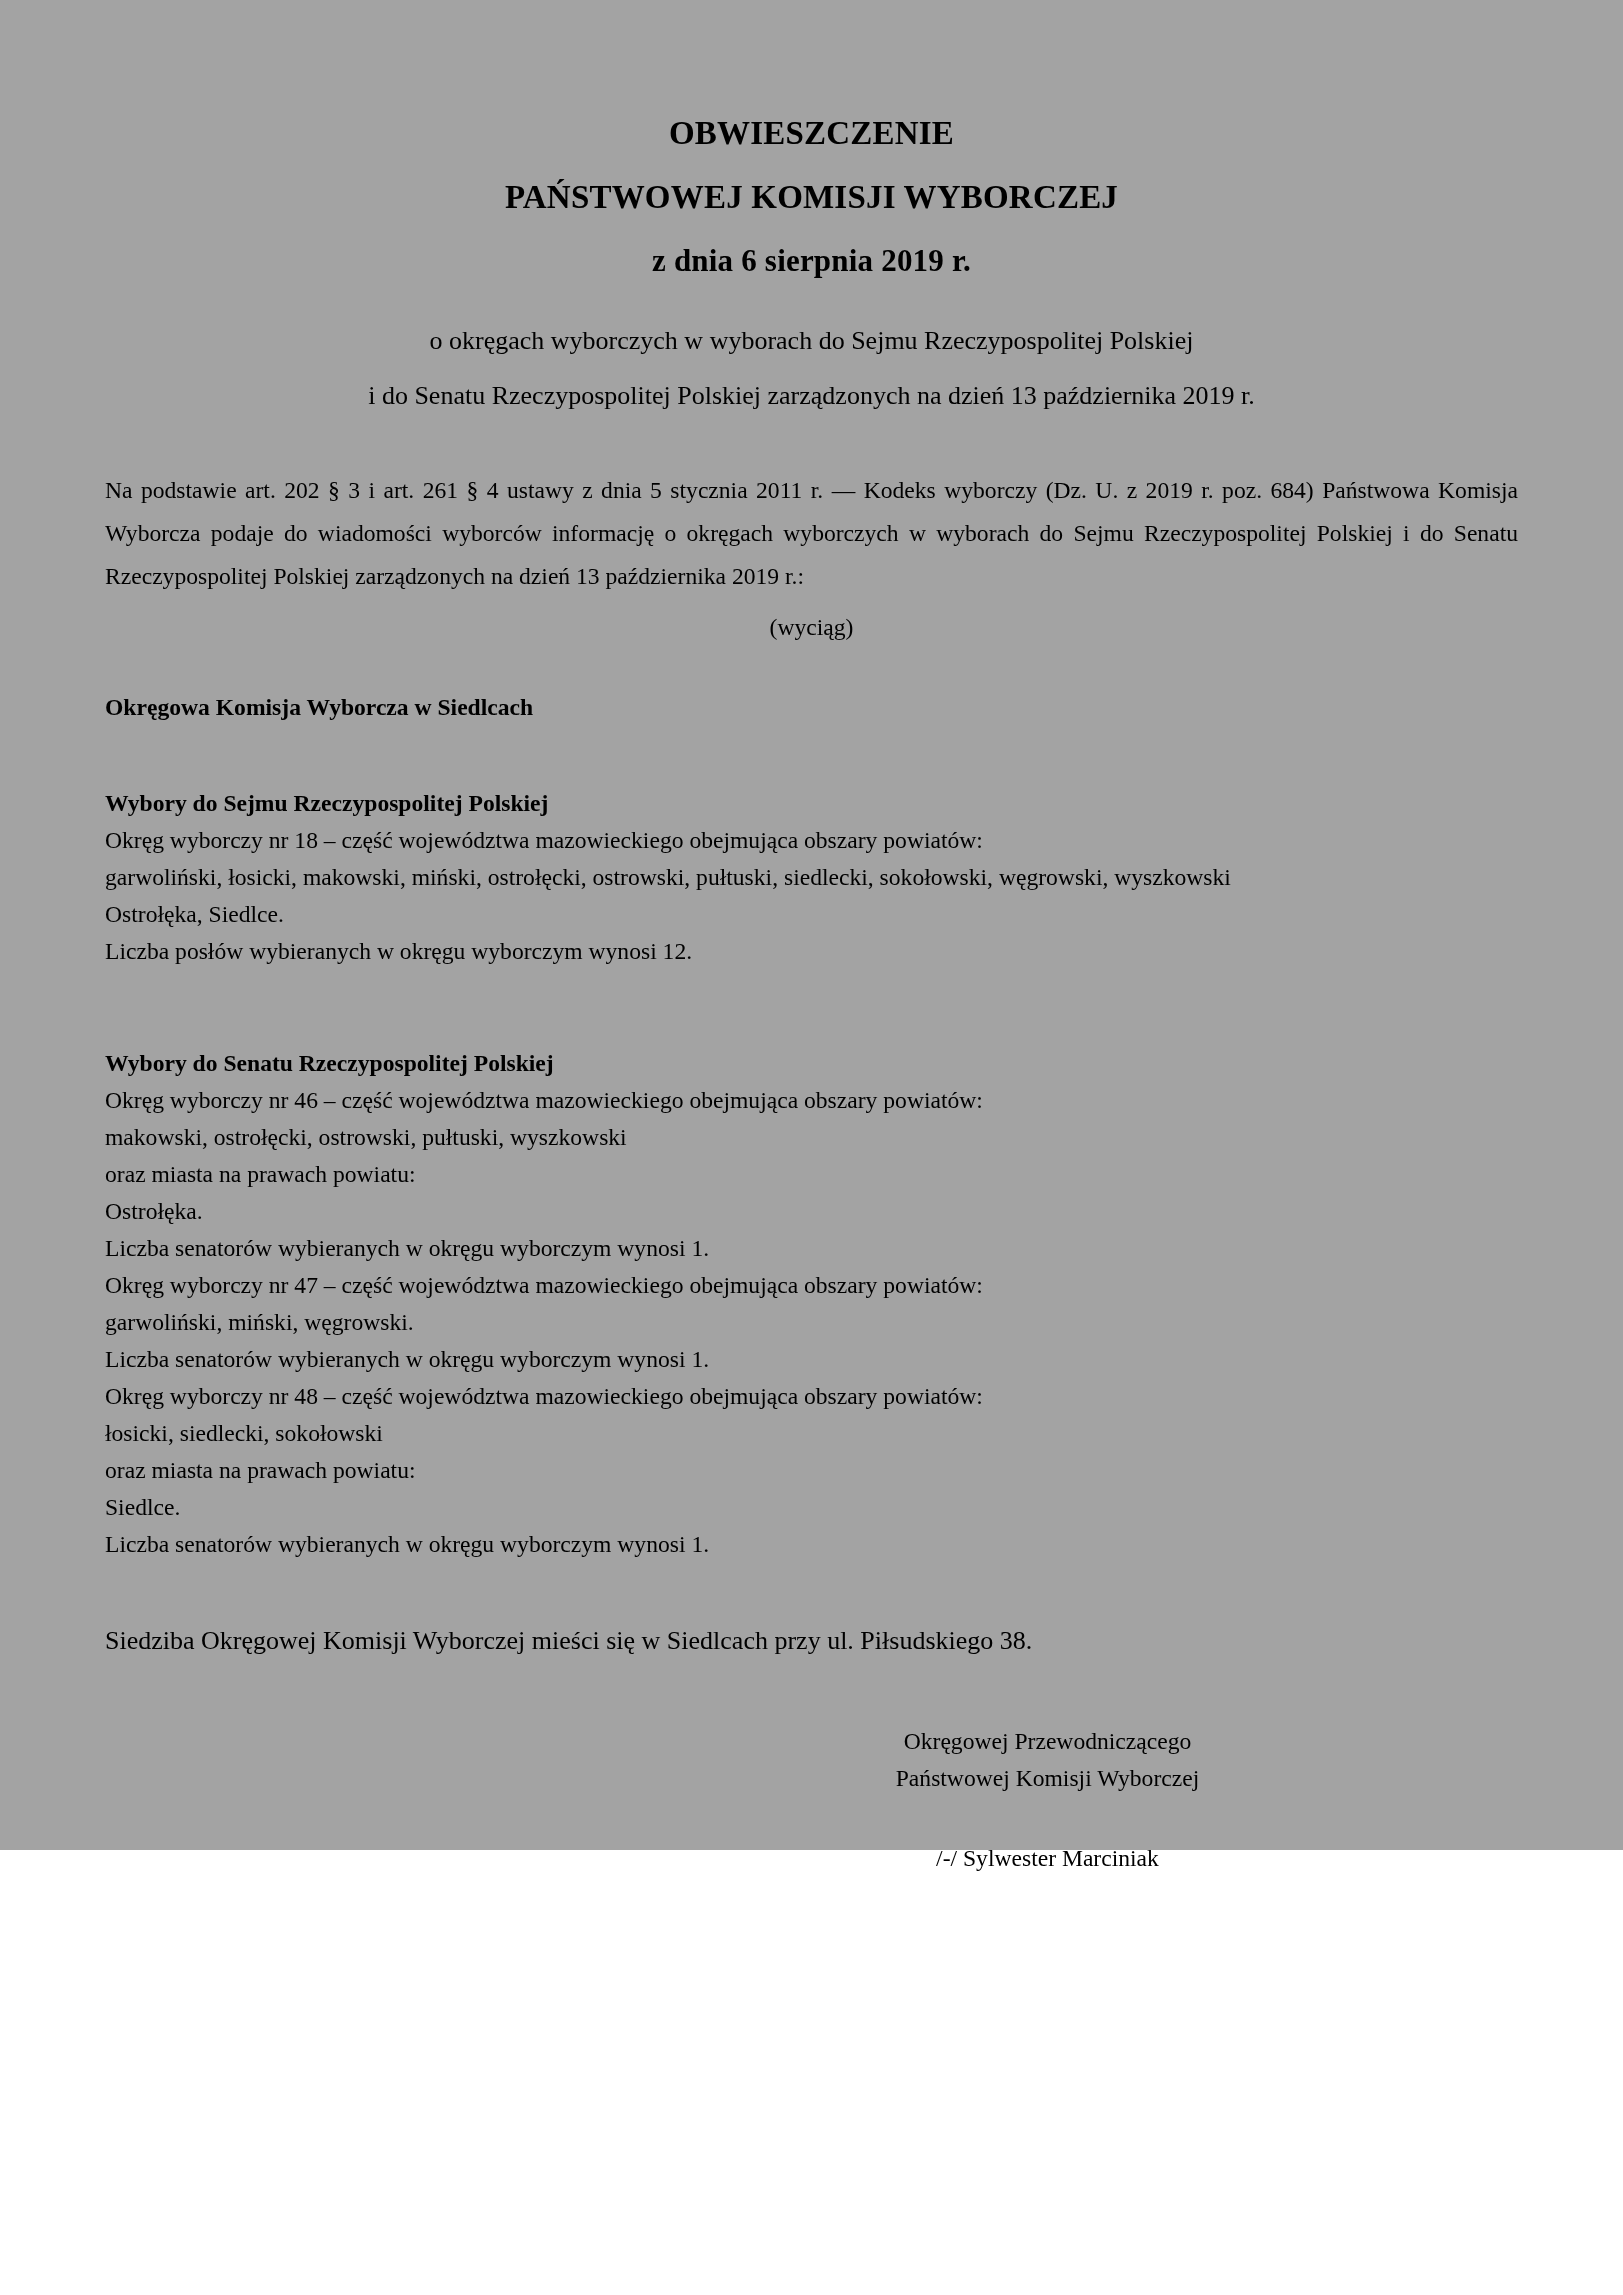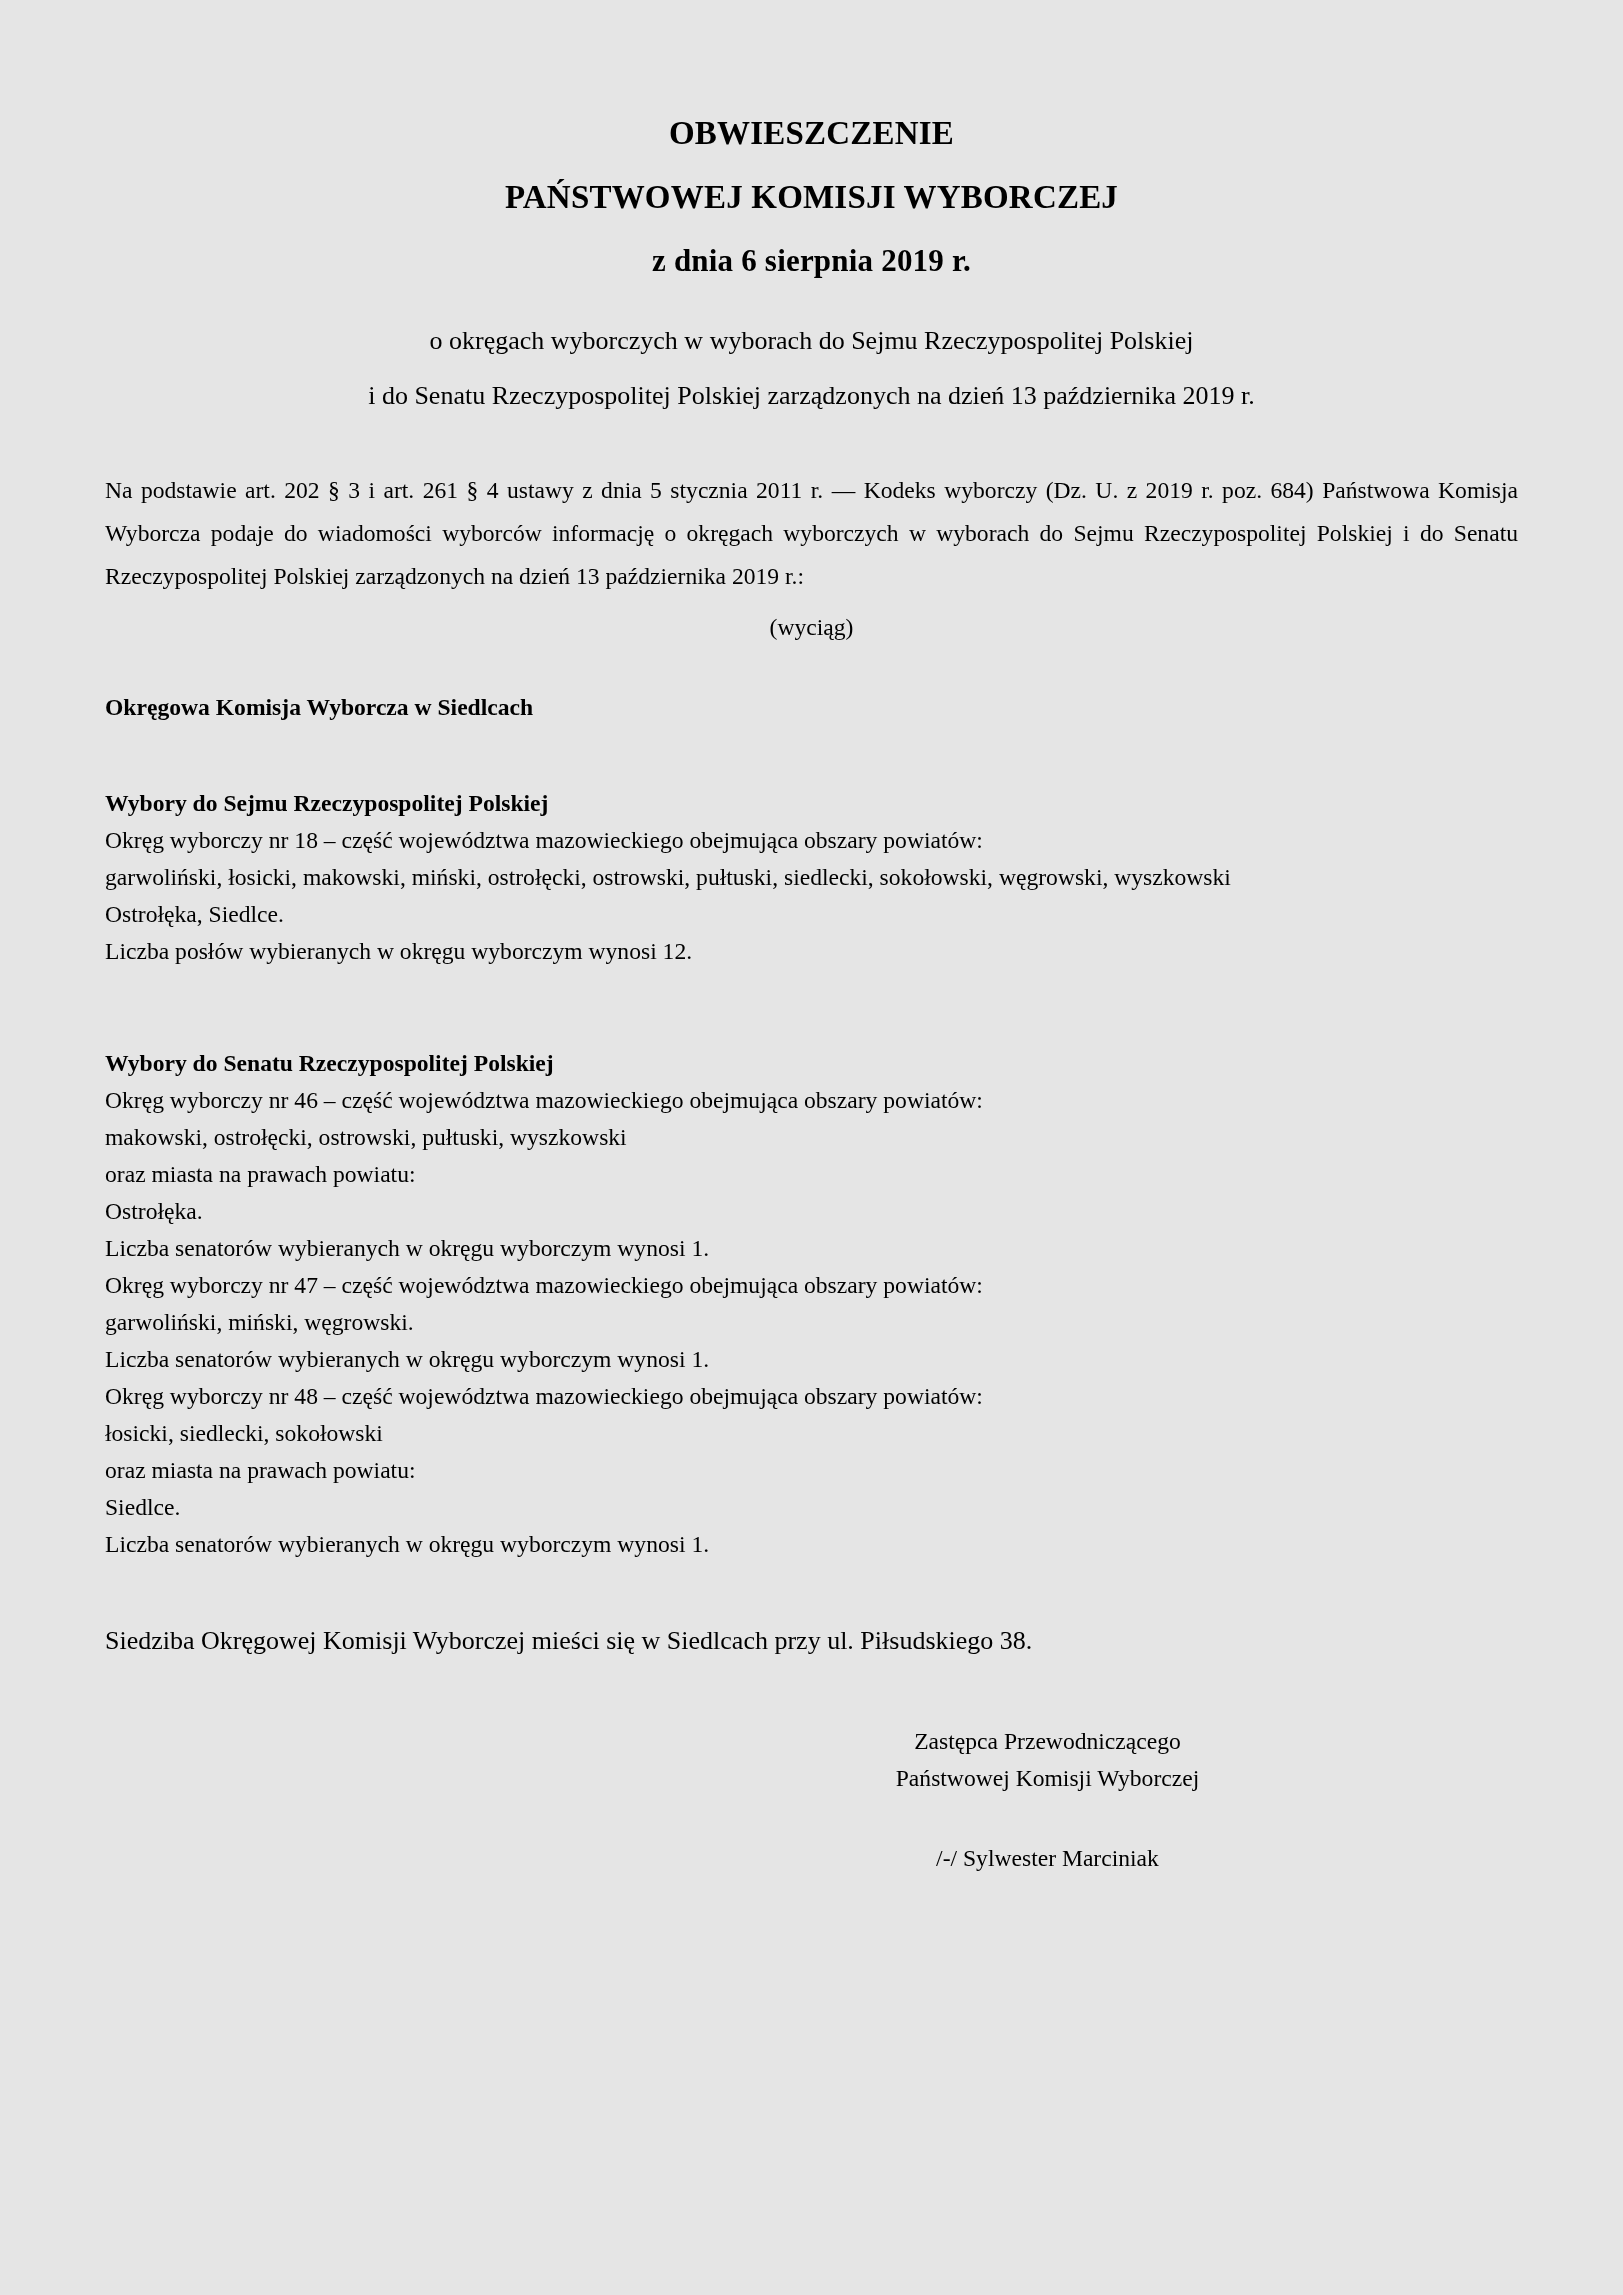--- a/index.html
+++ b/index.html
@@ -11,22 +11,22 @@
     width: 1623px;
     height: 2295px;
     font-family: "Liberation Serif", "DejaVu Serif", serif;
     color: #000000;
     overflow: hidden;
   }
 
   .page {
     position: relative;
     width: 1623px;
-    height: 2295px;
-    background: #e5e5e5;
+    height: 1850px;
+    background: #a3a3a3;
     box-sizing: border-box;
     padding: 0 105px;
   }
 
   
   .title-block {
     padding-top: 117px;
     text-align: center;
   }
   .title-line {
@@ -150,20 +150,20 @@
     <div class="line">łosicki, siedlecki, sokołowski</div>
     <div class="line">oraz miasta na prawach powiatu:</div>
     <div class="line">Siedlce.</div>
     <div class="line">Liczba senatorów wybieranych w okręgu wyborczym wynosi 1.</div>
 
   </div>
 
   <div class="seat-line">Siedziba Okręgowej Komisji Wyborczej mieści się w Siedlcach przy ul. Piłsudskiego 38.</div>
 
   <div class="signature-block">
-    <div class="sig-line">Zastępca Przewodniczącego</div>
+    <div class="sig-line">Okręgowej Przewodniczącego</div>
     <div class="sig-line">Państwowej Komisji Wyborczej</div>
     <div class="sig-gap"></div>
     <div class="sig-line">/-/ Sylwester Marciniak</div>
   </div>
 
 </div>
 
 
 </body></html>

